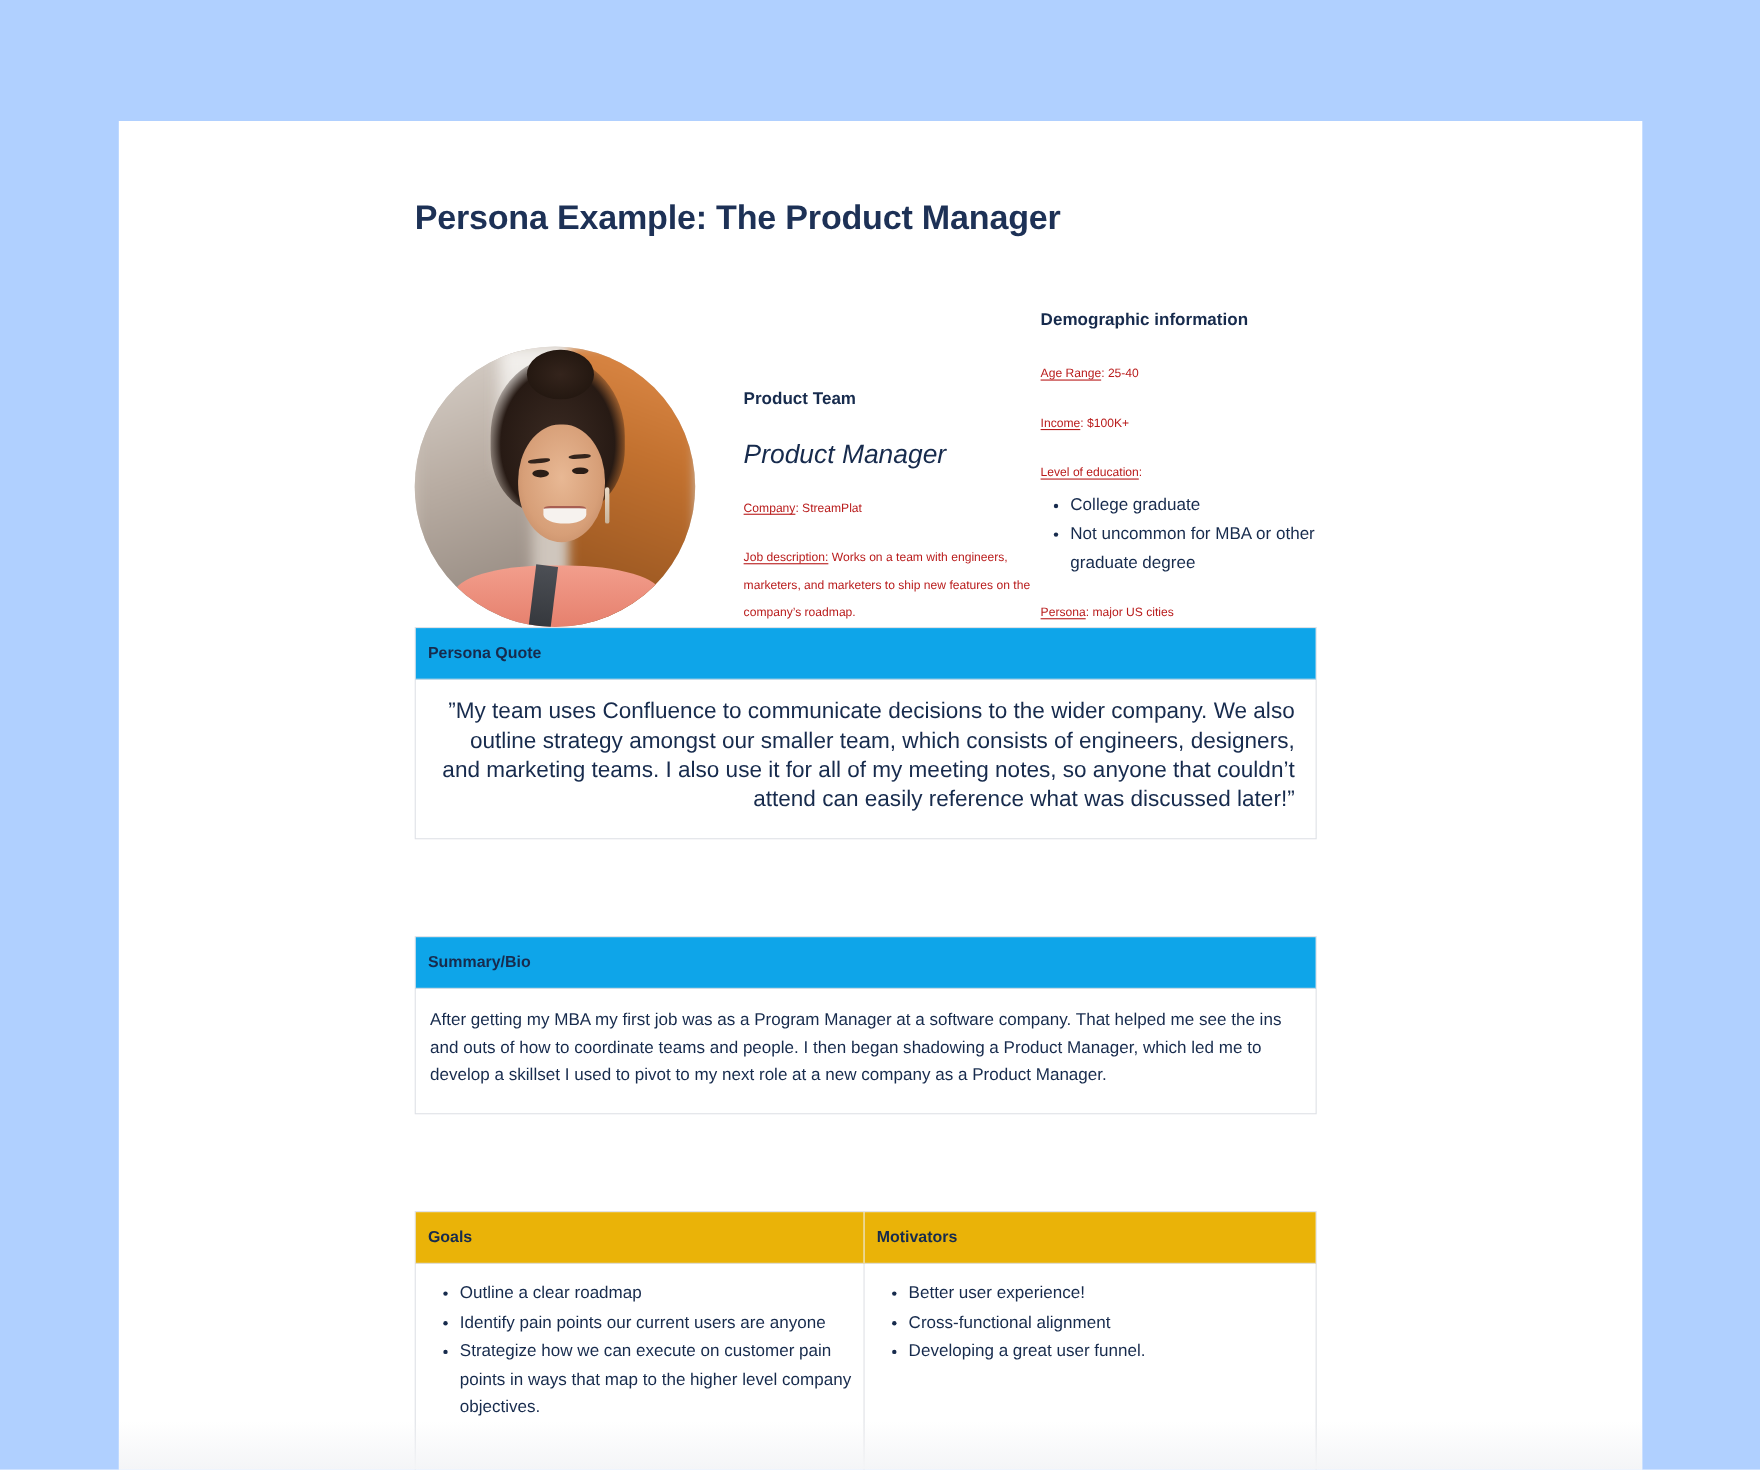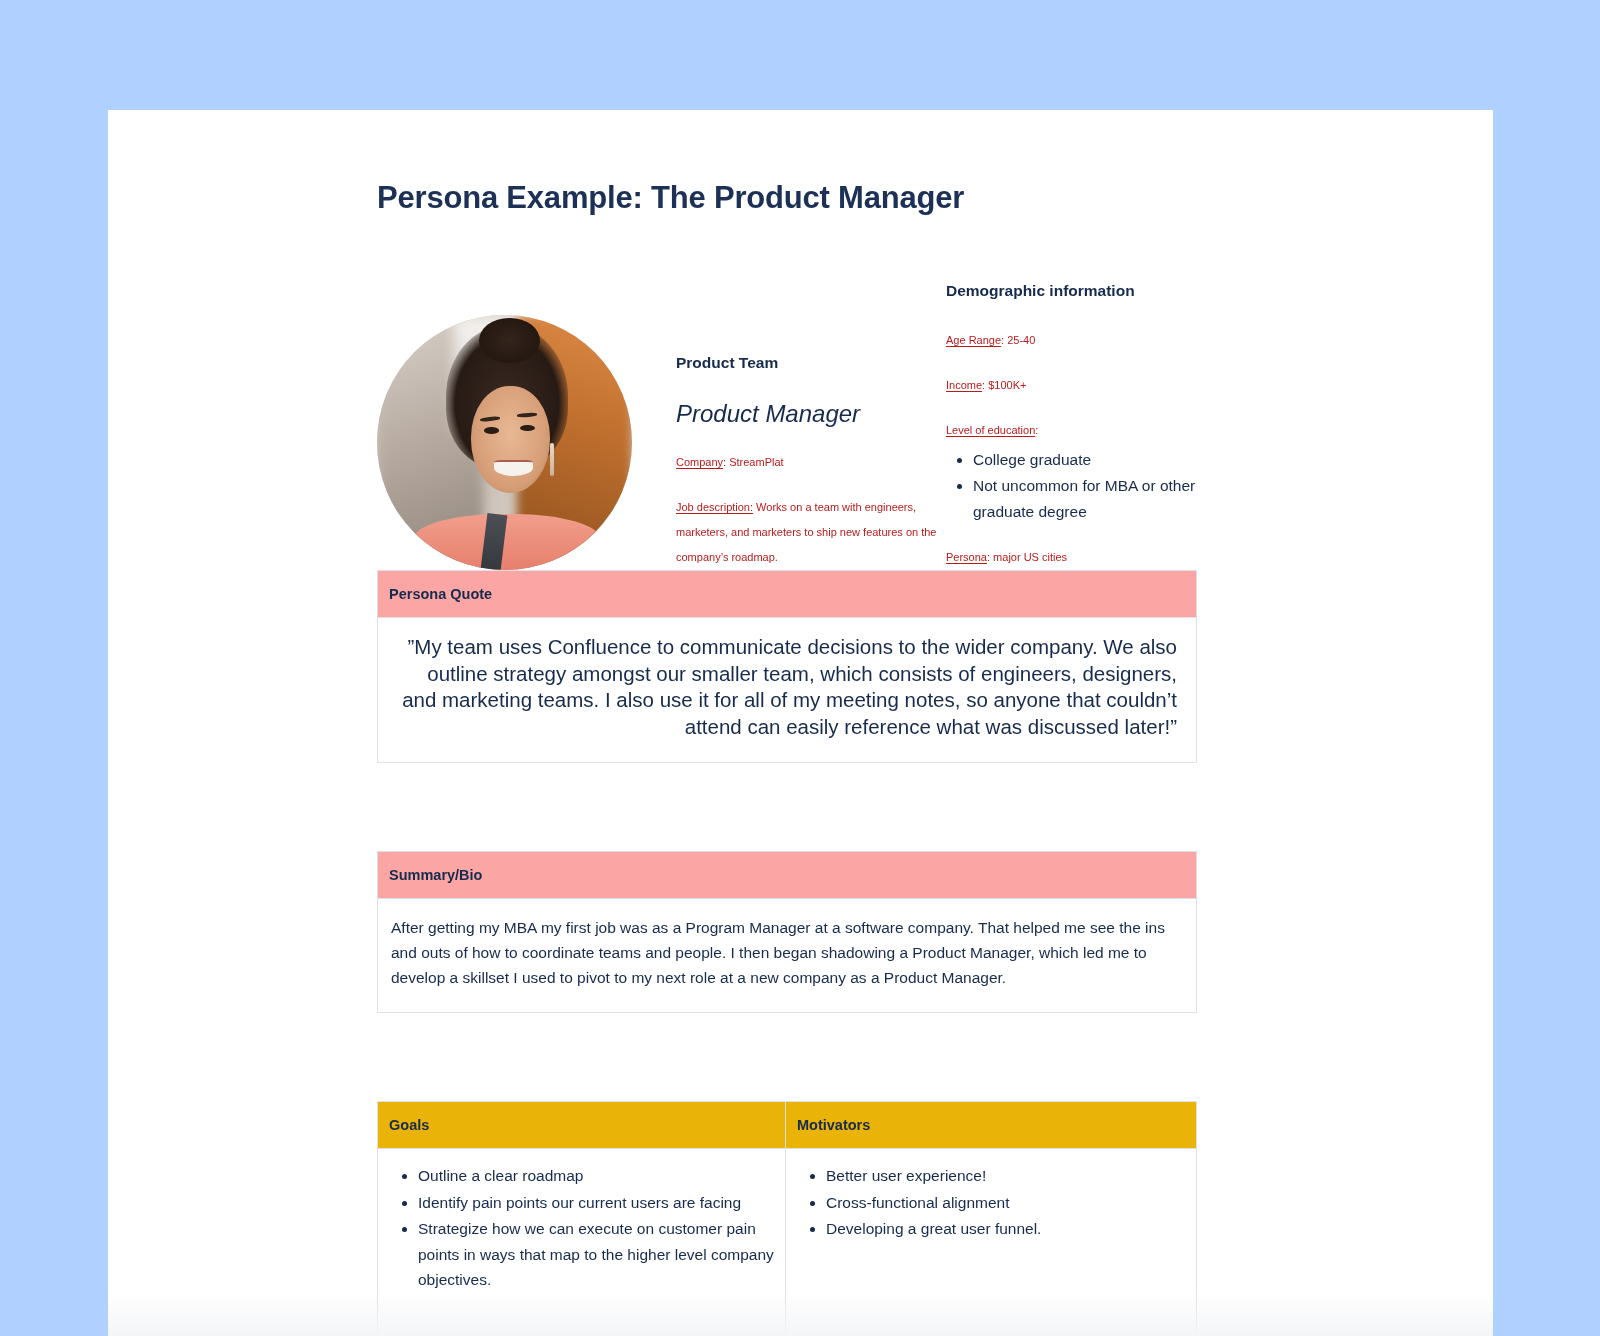--- a/index.html
+++ b/index.html
@@ -174,21 +174,21 @@
     color: #172b4d;
   }
   ul.edu li { margin-bottom: 0; }
 
   
   .panel {
     border: 1px solid #dfe1e6;
     margin-bottom: 88px;
   }
   .panel-head {
-    background: #fca5a5;
+    background: #0ea5e9;
     border-bottom: 1px solid #dfe1e6;
     padding: 13px 11px;
     font-size: 14.5px;
     font-weight: 700;
     color: #172b4d;
     line-height: 20px;
   }
   .panel-body {
     padding: 14px 11px 18px 11px;
   }
@@ -312,21 +312,21 @@
         <p class="bio-text">After getting my MBA my first job was as a Program Manager at a software company. That helped me see the ins and outs of how to coordinate teams and people. I then began shadowing a Product Manager, which led me to develop a skillset I used to pivot to my next role at a new company as a Product Manager.</p>
       </div>
     </div>
 
     <div class="gm-table">
       <div class="gm-col left">
         <div class="gm-head">Goals</div>
         <div class="gm-body">
           <ul>
             <li>Outline a clear roadmap</li>
-            <li>Identify pain points our current users are facing</li>
+            <li>Identify pain points our current users are anyone</li>
             <li>Strategize how we can execute on customer pain points in ways that map to the higher level company objectives.</li>
 
           </ul>
         </div>
       </div>
       <div class="gm-col right">
         <div class="gm-head">Motivators</div>
         <div class="gm-body">
           <ul>
             <li>Better user experience!</li>

